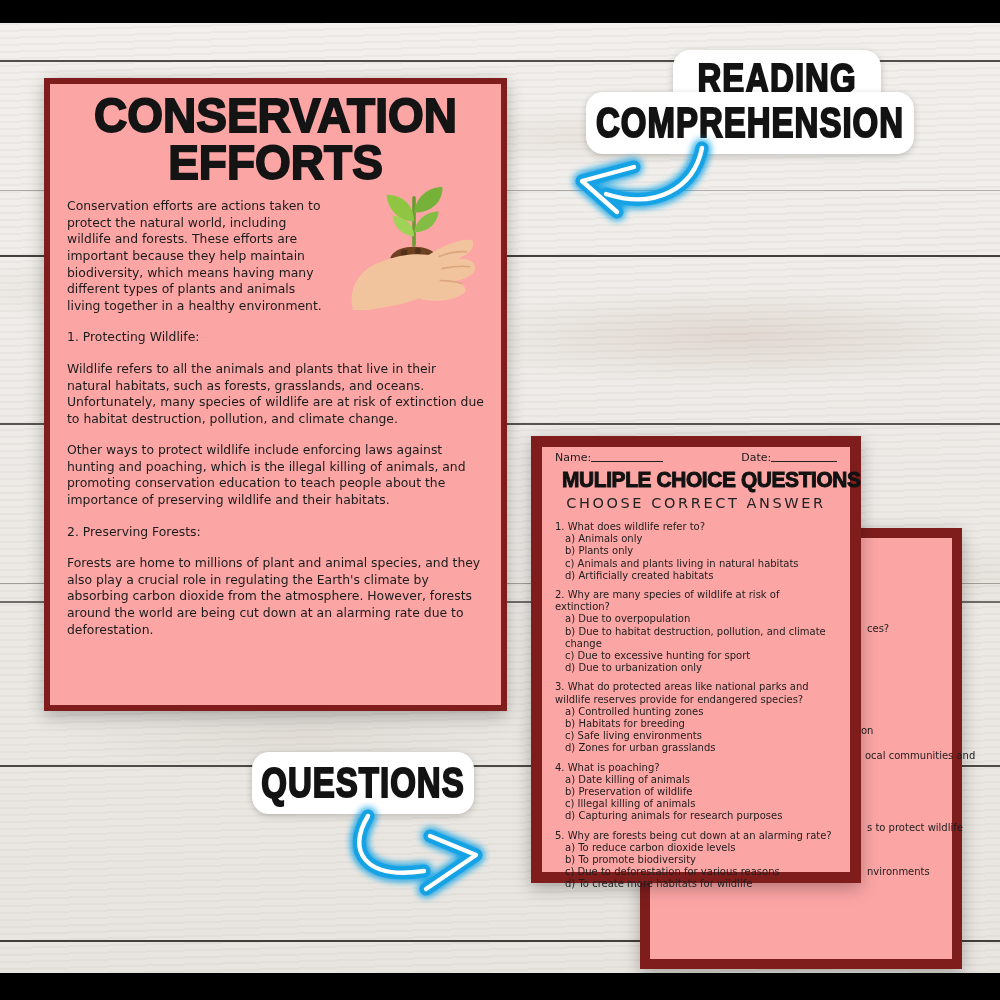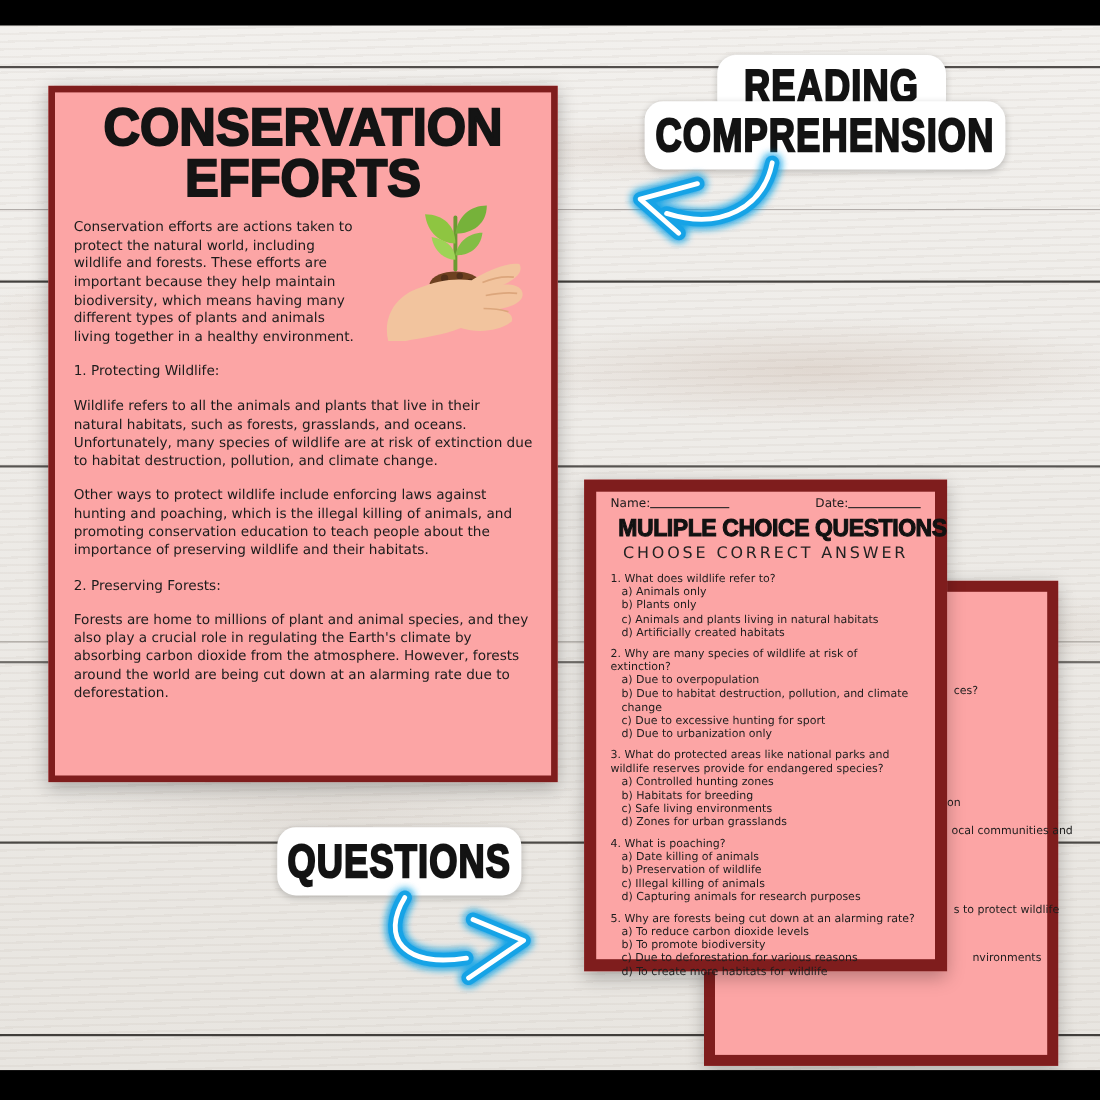--- a/index.html
+++ b/index.html
@@ -68,21 +68,21 @@
     <div class="plank" style="top:917px;height:2px;background:rgba(24,21,19,0.8);"></div>
   </div>
   <div class="bar" style="top:0;height:23px;"></div>
   <div class="bar" style="top:973px;height:27px;"></div>
 
   <div class="sheet backsheet">
     <span class="frag" style="left:217px;top:85px;">ces?</span>
     <span class="frag" style="left:211px;top:187px;">on</span>
     <span class="frag" style="left:215px;top:212px;">ocal communities and</span>
     <span class="frag" style="left:217px;top:284px;">s to protect wildlife</span>
-    <span class="frag" style="left:234px;top:328px;">nvironments</span>
+    <span class="frag" style="left:217px;top:328px;">nvironments</span>
   </div>
 
   <div class="sheet passage">
     <div class="passage-title">
       <div>CONSERVATION</div>
       <div>EFFORTS</div>
     </div>
     <div class="passage-body">
       <svg class="seedling" viewBox="0 0 140 130">
         <path d="M70,64 C70,44 70,32 70,16" stroke="#6a9a31" stroke-width="3.6" fill="none" stroke-linecap="round"></path>
@@ -149,21 +149,21 @@
       <div class="mcq-q">
         <div class="q-text">5. Why are forests being cut down at an alarming rate?</div>
         <div class="q-opt">a) To reduce carbon dioxide levels</div>
         <div class="q-opt">b) To promote biodiversity</div>
         <div class="q-opt">c) Due to deforestation for various reasons</div>
         <div class="q-opt">d) To create more habitats for wildlife</div>
       </div>
     </div>
   </div>
 
-  <div class="sticker" style="left:652px;top:50px;width:208px;height:58px;">
+  <div class="sticker" style="left:673px;top:50px;width:208px;height:58px;">
     <span class="sticker-text">READING</span>
   </div>
   <div class="sticker" style="left:586px;top:92px;width:328px;height:62px;">
     <span class="sticker-text">COMPREHENSION</span>
   </div>
 
   <div class="sticker" style="left:252px;top:752px;width:222px;height:62px;">
     <span class="sticker-text">QUESTIONS</span>
   </div>
 

